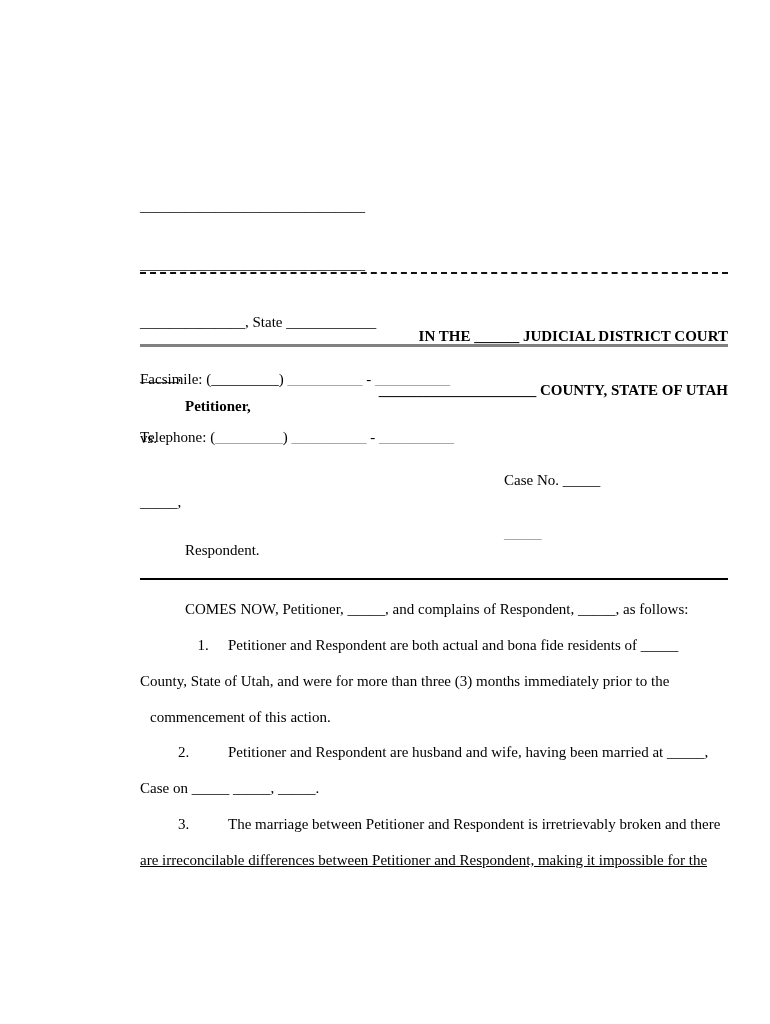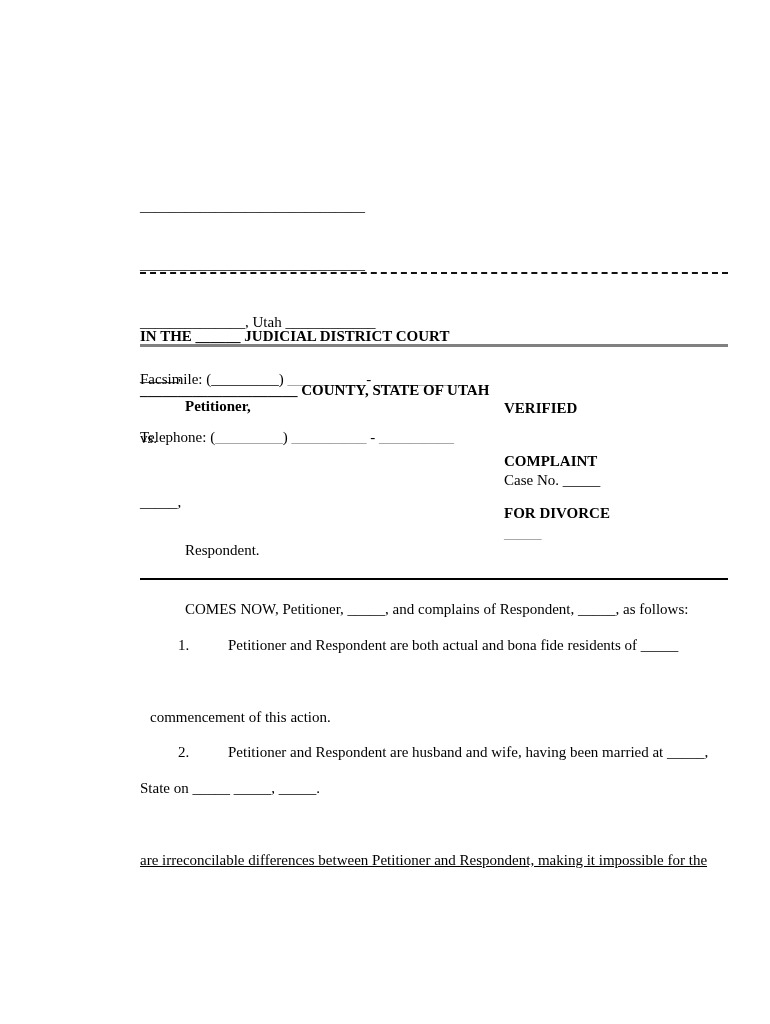--- a/index.html
+++ b/index.html
@@ -6,74 +6,71 @@
   .page{
     position:relative;width:770px;height:880px;overflow:hidden;
     background:var(--page-bg,#fff);
     font-family:"Liberation Serif","DejaVu Serif",serif;
     font-size:15px;color:var(--text,#000);margin-left:28px;
   }
   .abs{position:absolute;}
   .line{line-height:20px;white-space:pre;}
   .gray{color:var(--gray-blank,#8f8f8f);}
   .attorney{left:112px;top:159px;line-height:19.2px;white-space:pre;}
-  .courthead{left:112px;top:291px;width:588px;text-align:left;line-height:18px;font-weight:bold;white-space:pre;}
+  .courthead{left:112px;top:291px;width:588px;text-align:right;line-height:18px;font-weight:bold;white-space:pre;}
   .divider{position:absolute;left:112px;width:588px;}
   .divider.dashed{border-top:2px dashed var(--divider-dashed,#111);}
   .divider.grayline{height:3px;background:var(--divider-gray,#808080);}
   .divider.blackline{height:2px;background:var(--divider-black,#000);}
   .title-block{line-height:17.5px;font-weight:bold;white-space:pre;}
   .num{display:inline-block;margin-left:38px;width:50px;}
   .indent{padding-left:45px;}
   .footer{left:0;top:955px;width:770px;text-align:center;line-height:20px;}
 </style>
 </head>
 <body>
 
 <div class="page">
 
   <div class="abs attorney">
     <div><span>______________________________</span></div>
     <div><span>______________________________</span></div>
-    <div><span>______________</span><span>, Utah </span><span>____________</span></div>
+    <div><span>______________</span><span>, State </span><span>____________</span></div>
     <div><span>Facsimile: (</span><span>_________</span><span>) </span><span class="gray">__________</span><span> - </span><span class="gray">__________</span></div>
     <div><span>Telephone: (</span><span class="gray">_________</span><span>) </span><span class="gray">__________</span><span> - </span><span class="gray">__________</span></div>
   </div>
 
   <div class="divider dashed" style="top:272px;"></div>
 
   <div class="abs courthead">
     <div>IN THE ______ JUDICIAL DISTRICT COURT</div>
     <div>_____________________ COUNTY, STATE OF UTAH</div>
   </div>
 
   <div class="divider grayline" style="top:344px;"></div>
 
   <div class="abs line" style="left:112px;top:366px;"><span>_____</span><span>,</span></div>
   <div class="abs line" style="left:157px;top:396px;font-weight:bold;">Petitioner,</div>
   <div class="abs line" style="left:112px;top:428px;">vs.</div>
   <div class="abs line" style="left:112px;top:492px;"><span>_____</span><span>,</span></div>
   <div class="abs line" style="left:157px;top:540px;">Respondent.</div>
 
-  <div class="abs title-block" style="left:476px;top:365px;">
-    <div>VERIFIED</div>
-    <div>COMPLAINT</div>
-    <div>FOR DIVORCE</div>
-  </div>
   <div class="abs line" style="left:476px;top:470px;text-align:right;"><span>Case No. </span><span>_____</span></div>
   <div class="abs line gray" style="left:476px;top:523px;">_____</div>
 
   <div class="divider blackline" style="top:578px;"></div>
 
   <div class="abs line indent" style="left:112px;top:599px;">COMES NOW, Petitioner, _____, and complains of Respondent, _____, as follows:</div>
 
-  <div class="abs line" style="left:112px;top:635px;"><span class="num">1.</span><span>Petitioner and Respondent are both actual and bona fide residents of _____</span></div>
+  <div class="abs line" style="left:112px;top:635px;text-align:center;"><span class="num">1.</span><span>Petitioner and Respondent are both actual and bona fide residents of _____</span></div>
+  <div class="abs line" style="left:112px;top:671px;">County, State of Utah, and were for more than three (3) months immediately prior to the</div>
   <div class="abs line" style="left:122px;top:707px;">commencement of this action.</div>
 
   <div class="abs line" style="left:112px;top:742px;"><span class="num">2.</span><span>Petitioner and Respondent are husband and wife, having been married at _____,</span></div>
-  <div class="abs line" style="left:112px;top:778px;">State on _____ _____, _____.</div>
+  <div class="abs line" style="left:112px;top:778px;">Case on _____ _____, _____.</div>
 
+  <div class="abs line" style="left:112px;top:814px;"><span class="num">3.</span><span>The marriage between Petitioner and Respondent is irretrievably broken and there</span></div>
   <div class="abs line" style="left:112px;top:850px;text-decoration:underline;">are irreconcilable differences between Petitioner and Respondent, making it impossible for the</div>
   <div class="abs line" style="left:120px;top:885px;">marriage to continue.</div>
 
   <div class="abs footer">- 1 -</div>
 
 </div>
 
 </body></html>

